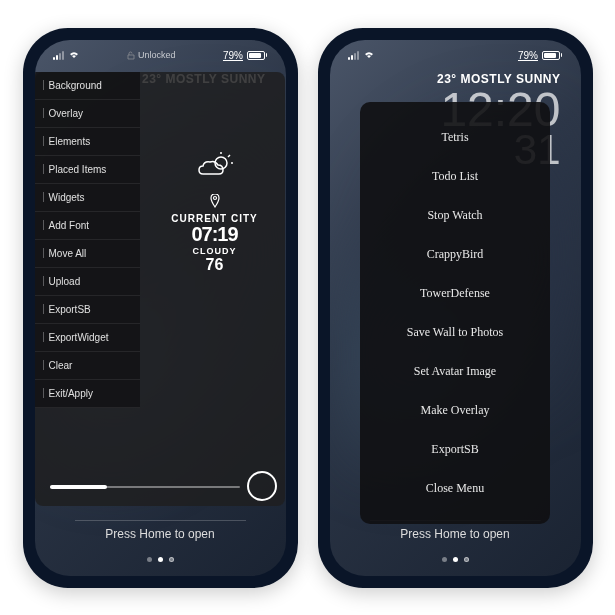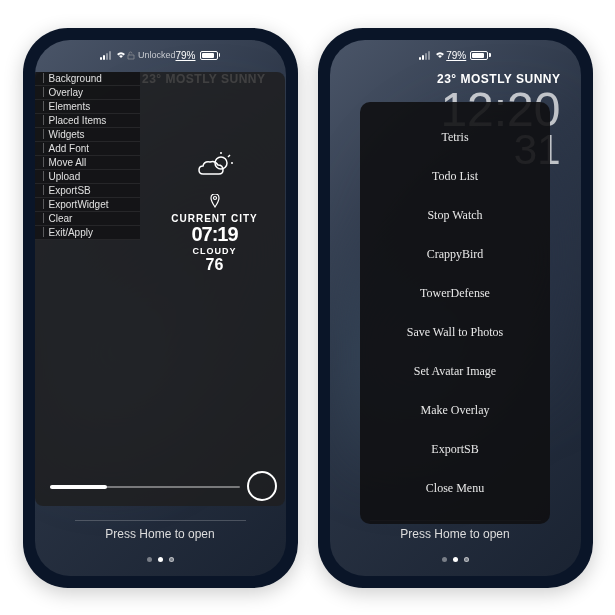--- a/index.html
+++ b/index.html
@@ -34,21 +34,21 @@
       content: '';
       position: absolute;
       inset: 0;
       background: radial-gradient(circle at 30% 60%, rgba(60,80,100,0.6), transparent 40%),
                   radial-gradient(circle at 70% 40%, rgba(40,50,70,0.7), transparent 50%);
       filter: blur(20px);
     }
     .status-bar {
       position: relative;
       display: flex;
-      justify-content: center;
+      justify-content: space-between;
       align-items: center;
       padding: 10px 18px 4px;
       color: #fff;
       font-size: 10px;
       z-index: 10;
     }
     .status-left { display: flex; align-items: center; gap: 4px; }
     .status-right { display: flex; align-items: center; gap: 4px; text-decoration: underline; }
     .signal-bars { display: inline-flex; align-items: flex-end; gap: 1px; }
     .signal-bars span { width: 2px; background: #fff; border-radius: 1px; }
@@ -103,21 +103,21 @@
       top: 0;
       left: 0;
       width: 105px;
       background: rgba(20,20,22,0.92);
       display: flex;
       flex-direction: column;
     }
     .side-menu-item {
       color: #e0e0e0;
       font-size: 10px;
-      padding: 1px 8px;
+      padding: 8px 8px;
       border-bottom: 1px solid rgba(255,255,255,0.08);
       display: flex;
       align-items: center;
       cursor: pointer;
     }
     .side-menu-item::before {
       content: '';
       width: 1px;
       height: 10px;
       background: rgba(255,255,255,0.3);

